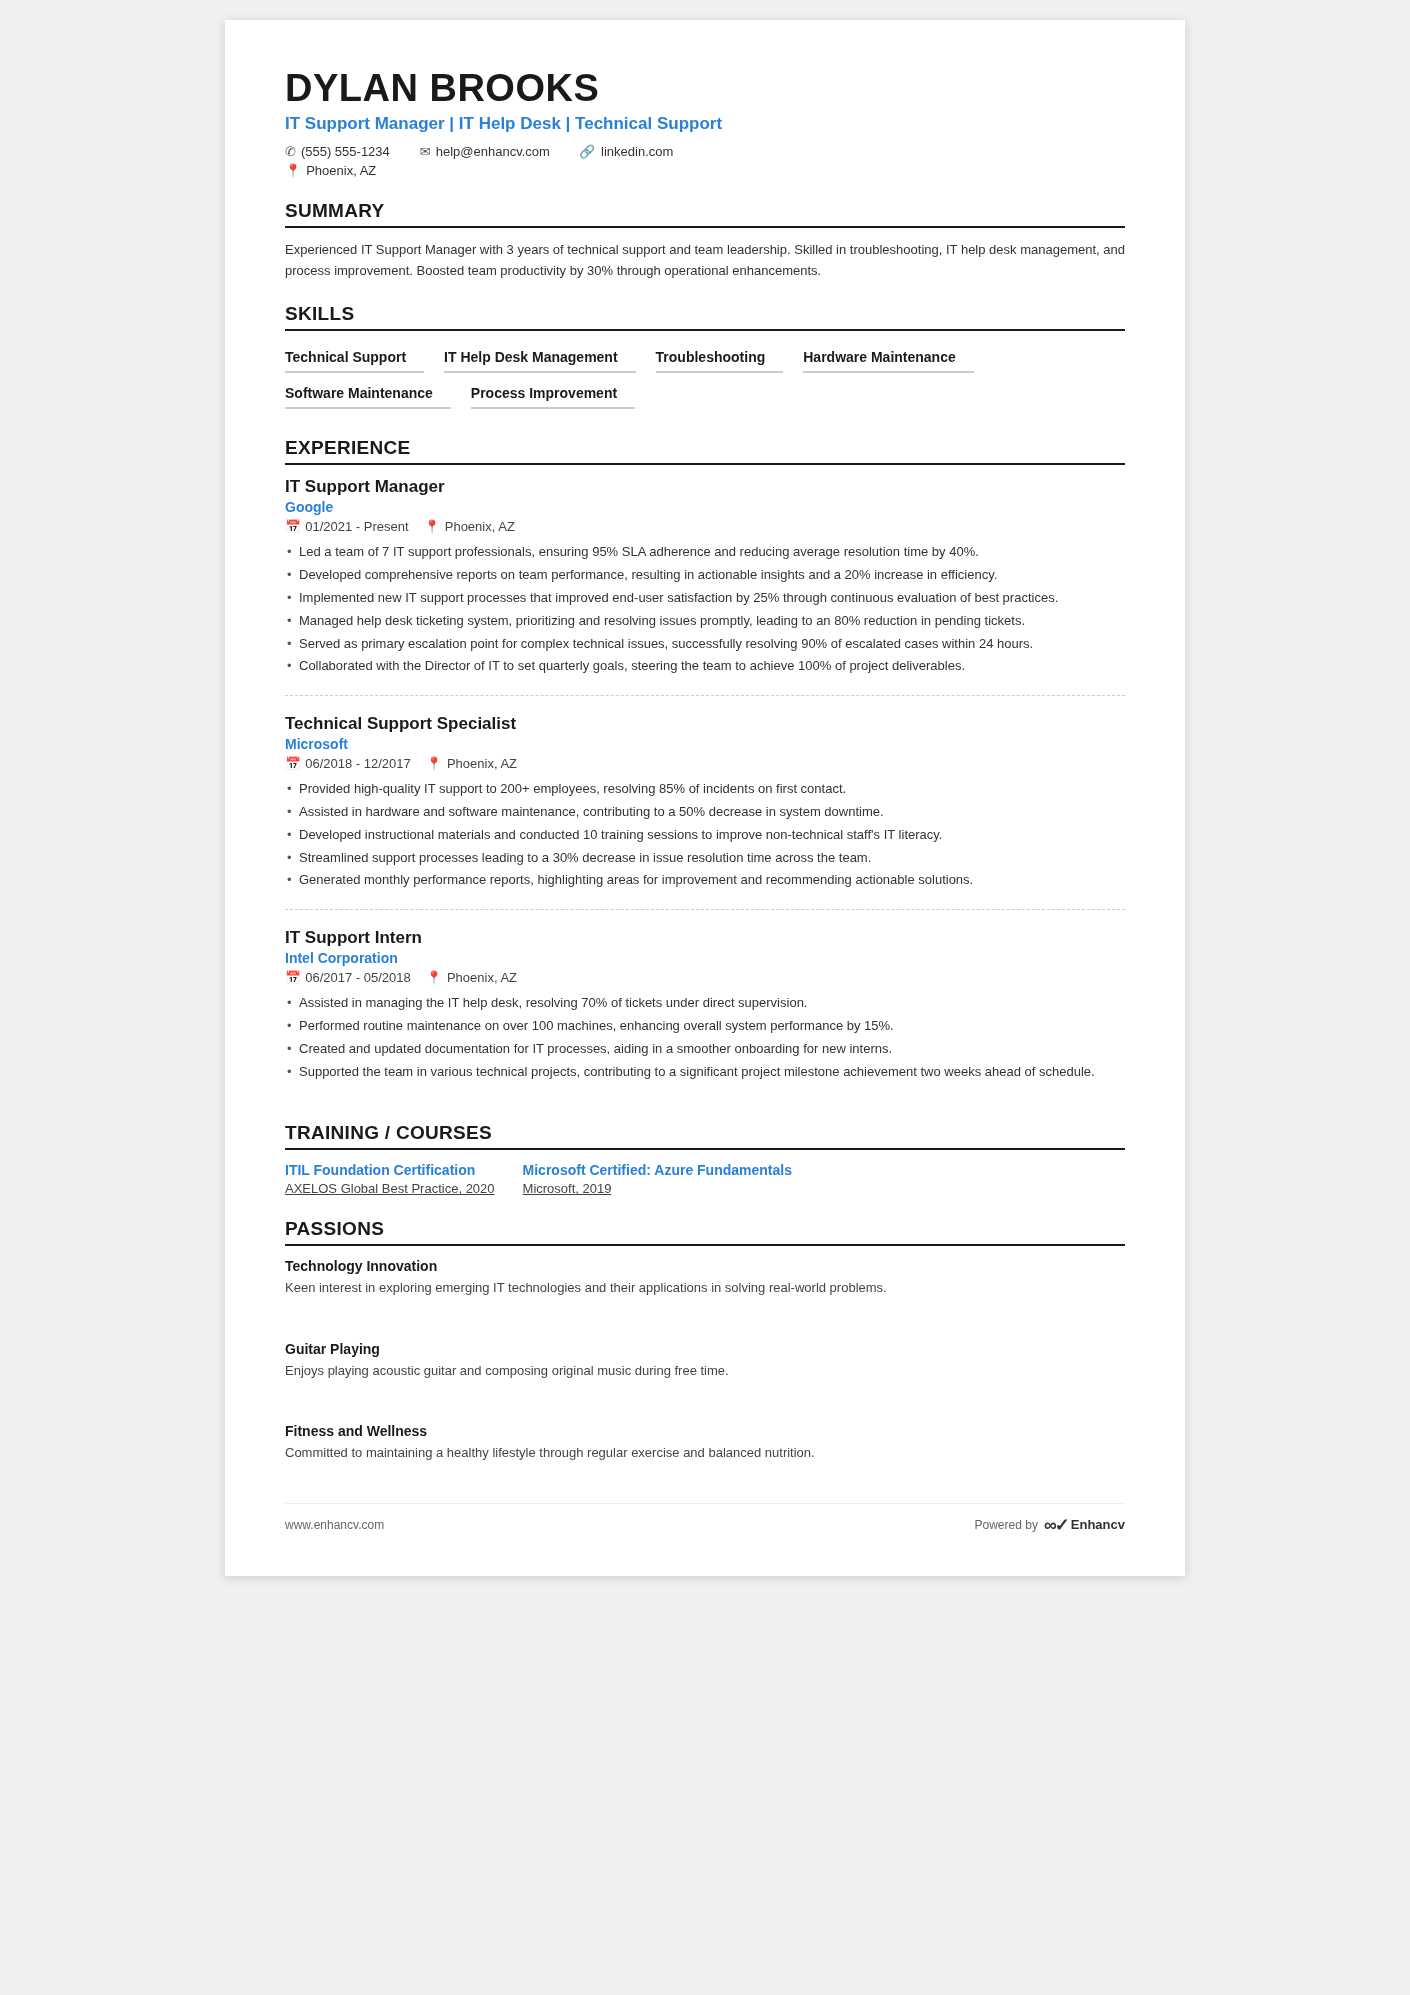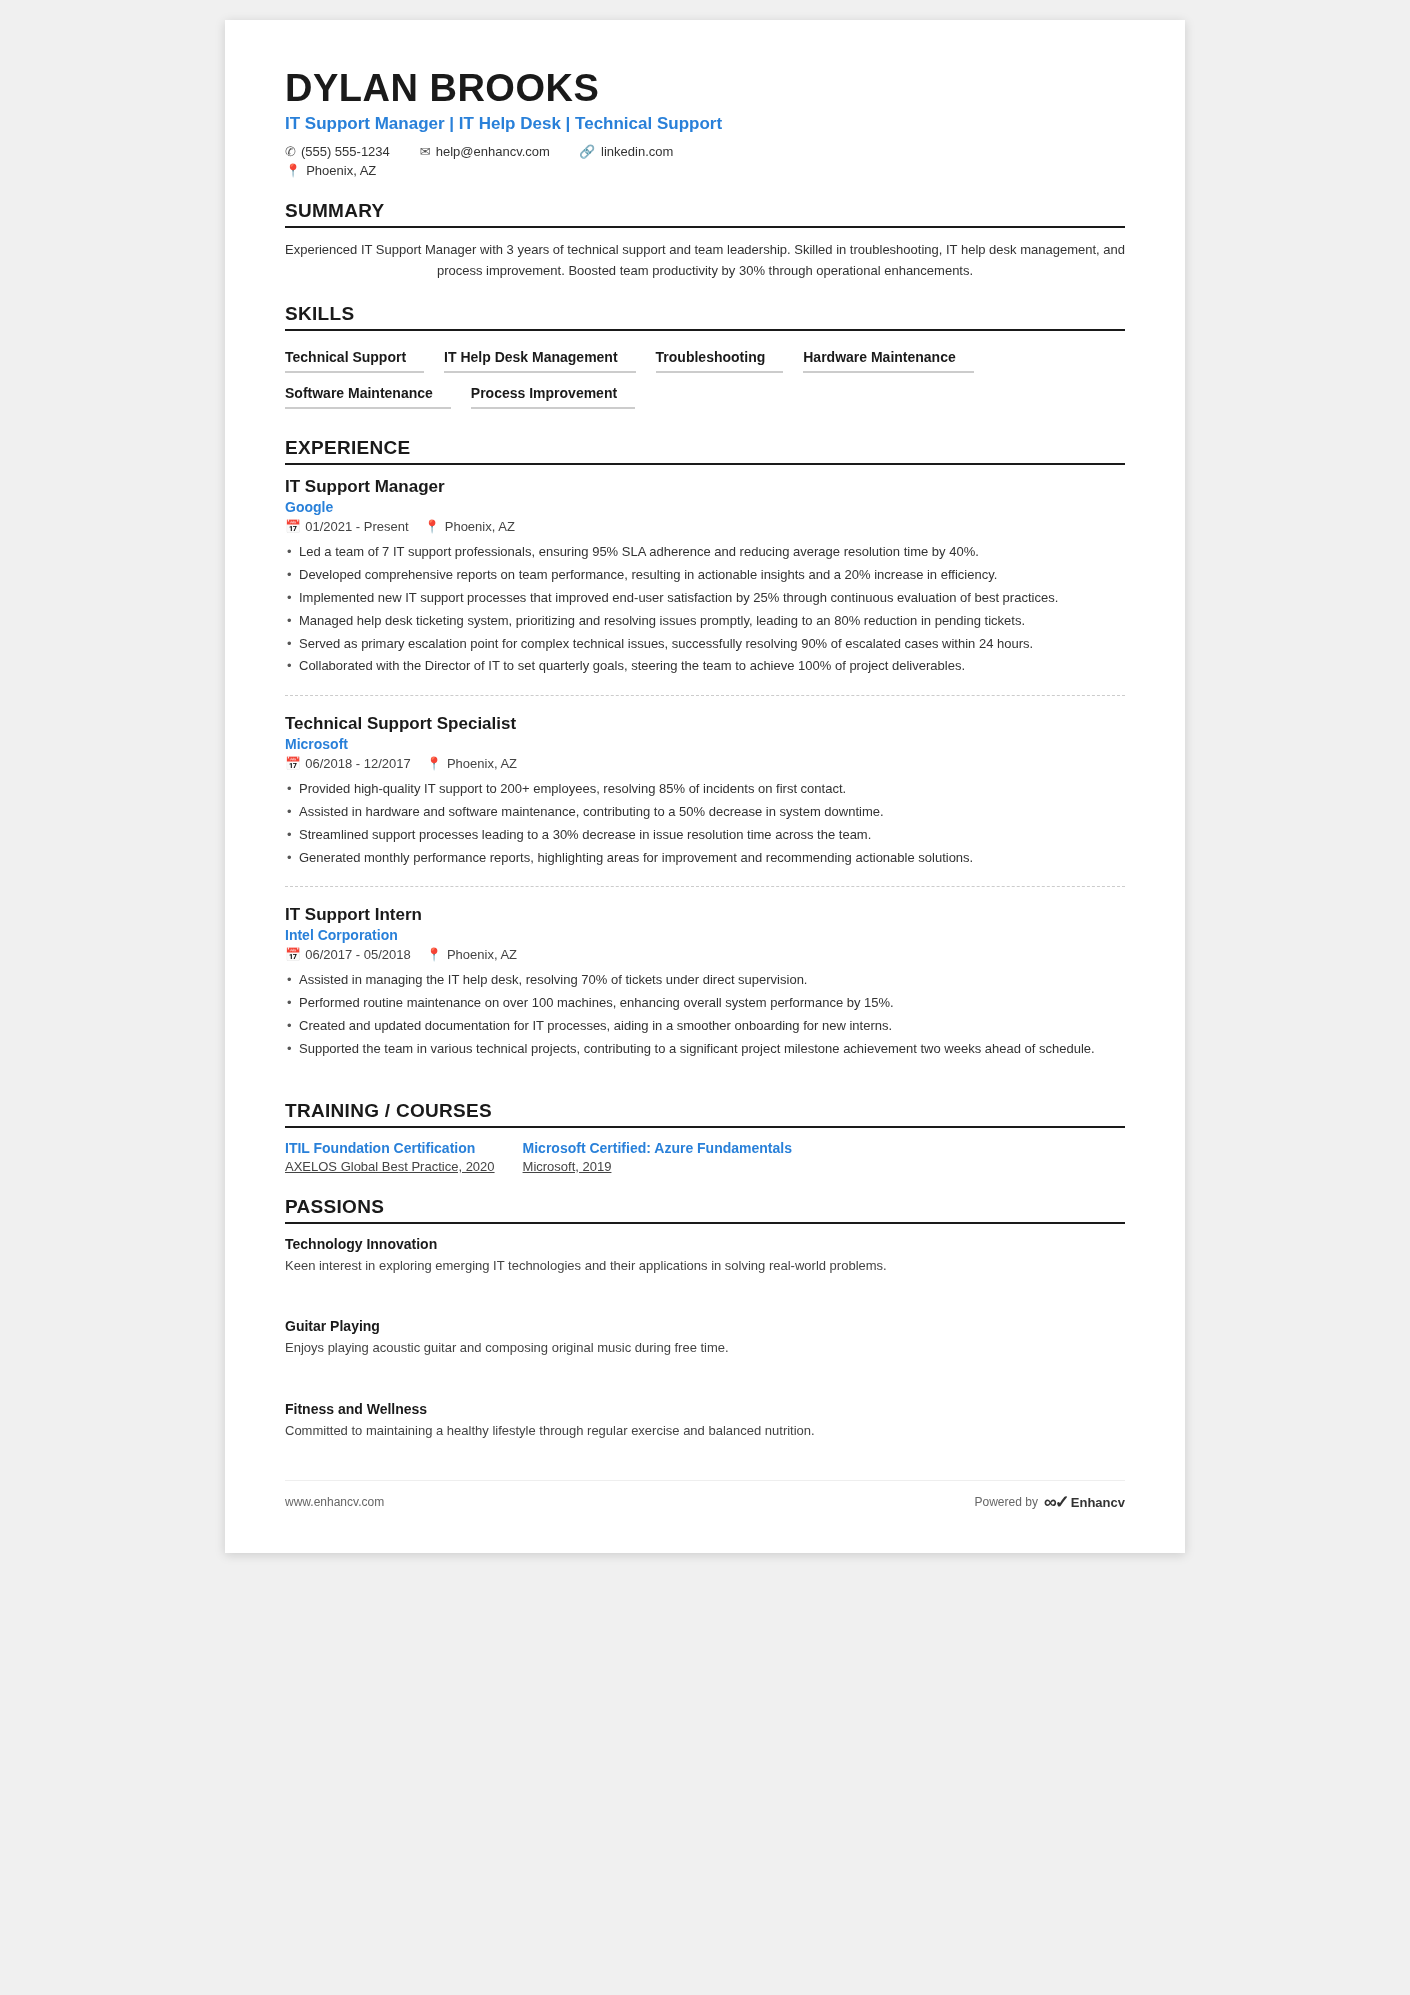--- a/index.html
+++ b/index.html
@@ -61,21 +61,20 @@
       border-bottom: 2px solid #1a1a1a;
       padding-bottom: 4px;
       margin-bottom: 12px;
       letter-spacing: 0.3px;
     }
     
     .summary-text {
       font-size: 13px;
       color: #333;
       line-height: 1.6;
-      text-align: center;
     }
     
     .skills-grid {
       display: flex;
       flex-wrap: wrap;
       gap: 0;
     }
     .skill-row {
       display: flex;
       flex-wrap: wrap;
@@ -300,20 +299,21 @@
           <span>06/2018 - 12/2017</span>
         </span>
         <span class="job-meta-item">
           <span>📍</span>
           <span>Phoenix, AZ</span>
         </span>
       </div>
       <ul class="bullet-list">
         <li>Provided high-quality IT support to 200+ employees, resolving 85% of incidents on first contact.</li>
         <li>Assisted in hardware and software maintenance, contributing to a 50% decrease in system downtime.</li>
+        <li>Developed instructional materials and conducted 10 training sessions to improve non-technical staff's IT literacy.</li>
         <li>Streamlined support processes leading to a 30% decrease in issue resolution time across the team.</li>
         <li>Generated monthly performance reports, highlighting areas for improvement and recommending actionable solutions.</li>
       </ul>
     </div>
 
     <div class="job-entry">
       <div class="job-title">IT Support Intern</div>
       <div class="company-name">Intel Corporation</div>
       <div class="job-meta">
         <span class="job-meta-item">

